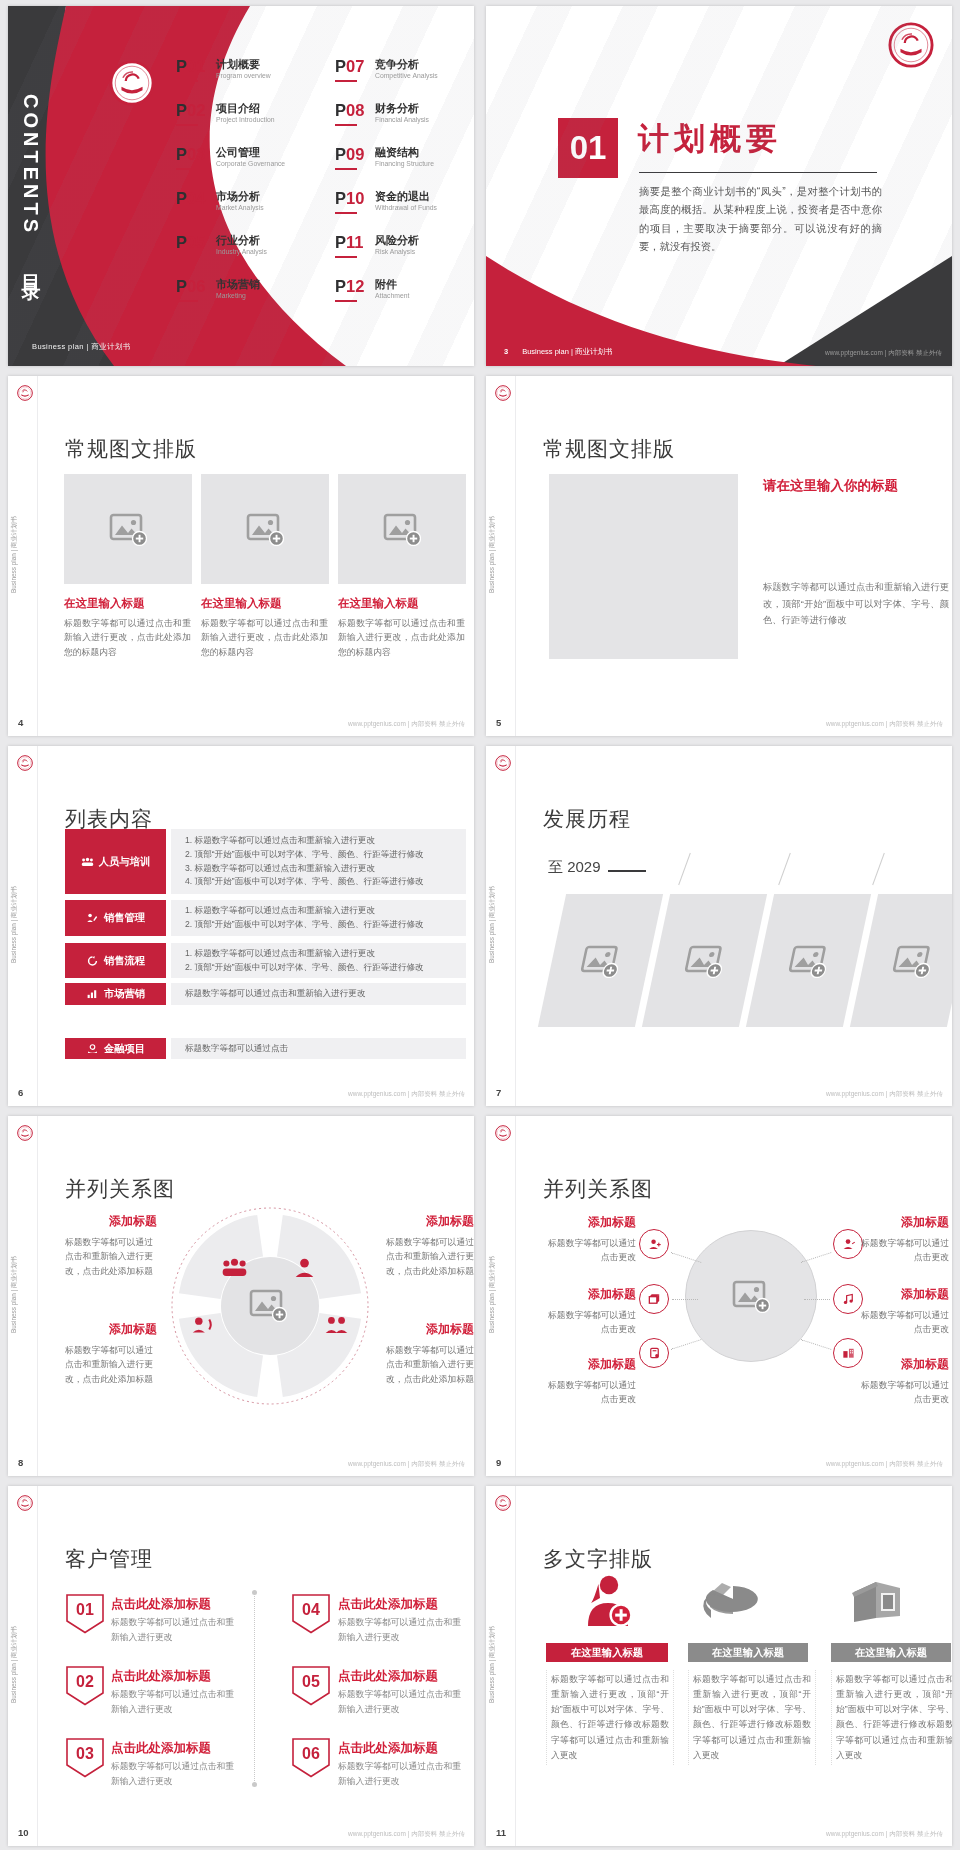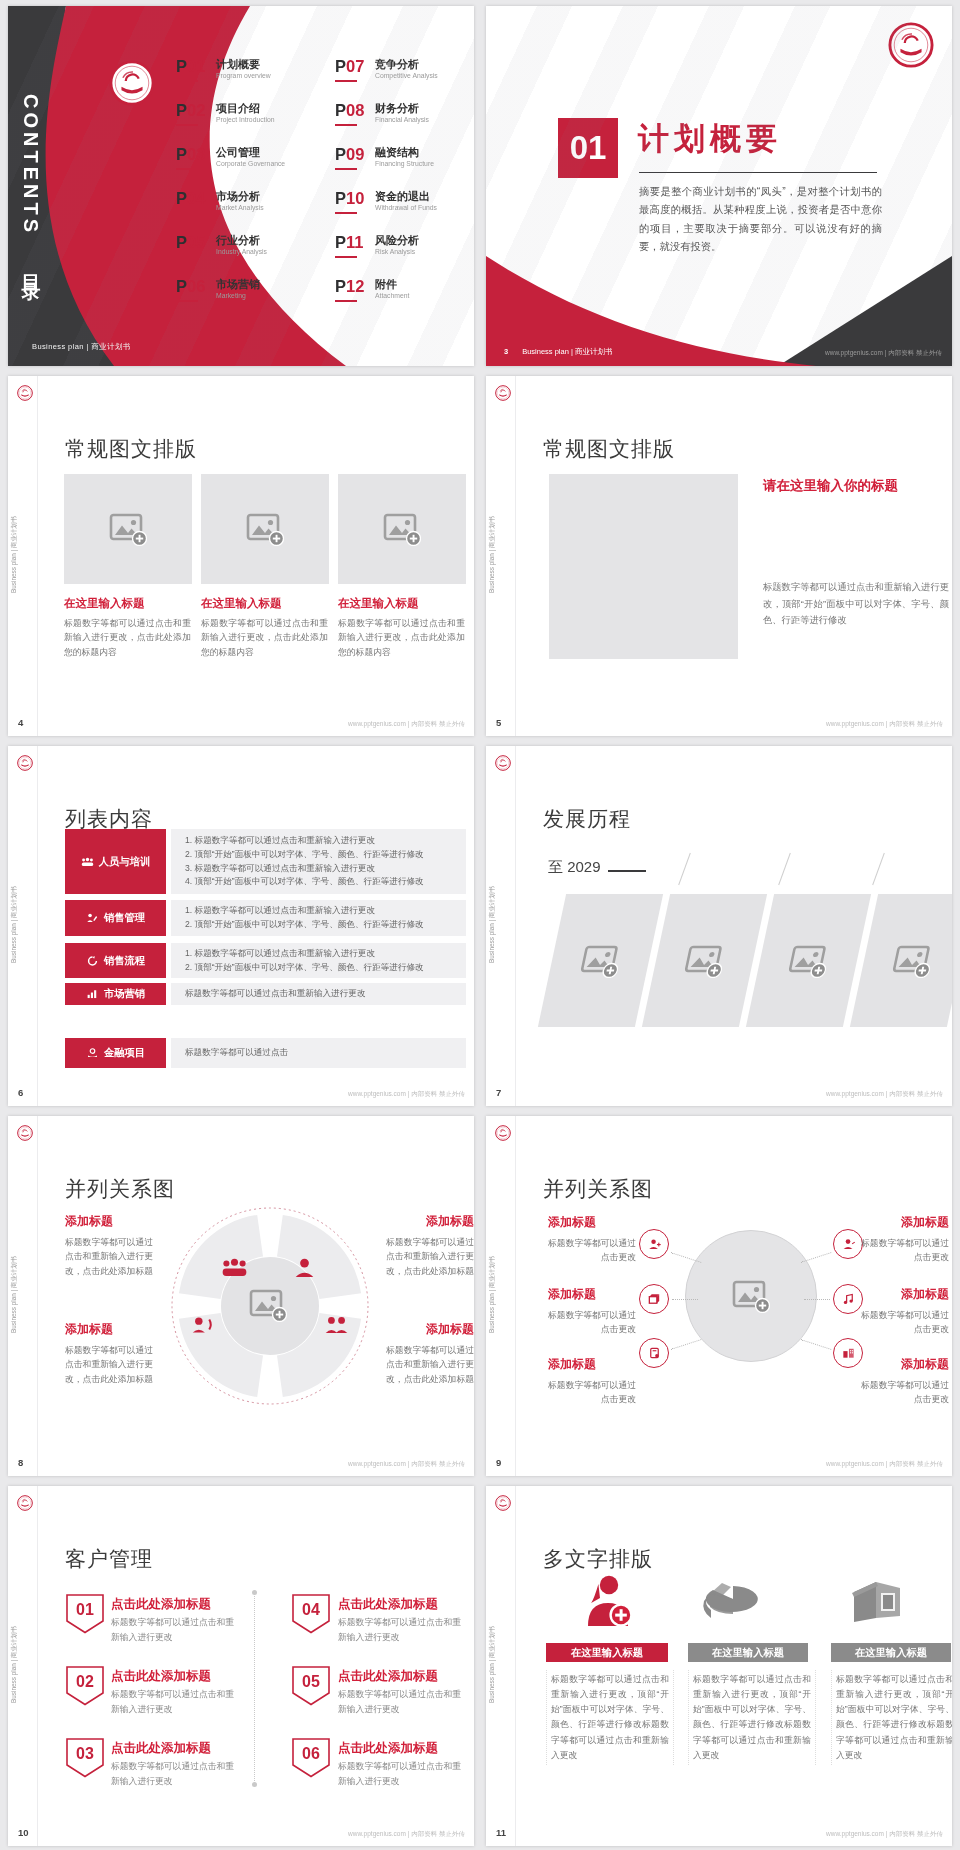--- a/index.html
+++ b/index.html
@@ -93,21 +93,21 @@
   .s6-dash{position:absolute;left:122px;top:124px;width:38px;height:2px;background:#3a3a3c;}
   .s6-ms{position:absolute;width:96px;text-align:center;}
   .s6-ms .v{font-size:15px;font-weight:bold;color:#c5213c;margin-top:41px;}
   .s6-ms .l{font-size:7.4px;color:#555;font-weight:bold;margin-top:3px;}
   .s6-sep{position:absolute;width:1px;height:34px;background:#cfcfcf;transform:rotate(20deg);}
   .s6-panel{
     position:absolute;top:148px;height:133px;background:#e3e3e5;transform:skewX(-12deg);
     display:flex;align-items:center;justify-content:center;
   }
   
-  .c-title{font-size:12px;font-weight:bold;color:#d1203a;margin:0 0 5px 0;}
+  .c-title{font-size:12px;font-weight:bold;color:#d1203a;margin:0 0 5px 16px;text-align:right;}
   .c-body{font-size:8.8px;color:#777;line-height:1.62;margin:0;}
   .s7-block{position:absolute;width:92px;}
   .s7-icon{position:absolute;color:#c5213c;}
   .s7-icon svg{width:27px;height:25px;}
   .s8-circle{
     position:absolute;left:199px;top:114px;width:132px;height:132px;border-radius:50%;
     background:#e4e4e6;border:1px solid #d2d2d4;box-sizing:border-box;
     display:flex;align-items:center;justify-content:center;
   }
   .s8-ico{
@@ -403,21 +403,21 @@
           <rect x="2" y="7" width="2.6" height="4"></rect>
           <rect x="6" y="4.2" width="2.6" height="6.8"></rect>
           <rect x="10" y="1.4" width="2.6" height="9.6"></rect>
         </svg>
       <span>市场营销</span>
     </div>
     <div class="list-panel">
       <div>标题数字等都可以通过点击和重新输入进行更改</div>
     </div>
   </div>
-  <div class="list-row" style="top:292px;height:30px">
+  <div class="list-row" style="top:292px;height:21px">
     <div class="list-tag">
       <svg viewBox="0 0 16 12">
           <circle cx="8" cy="3.6" r="2.8" fill="none" stroke="currentColor" stroke-width="1.4"></circle>
           <path d="M2.5 9 Q8 12.5 13.5 9 L13.5 11 L2.5 11 Z" fill="currentColor"></path>
         </svg>
       <span>金融项目</span>
     </div>
     <div class="list-panel">
       <div>标题数字等都可以通过点击</div>
     </div>

